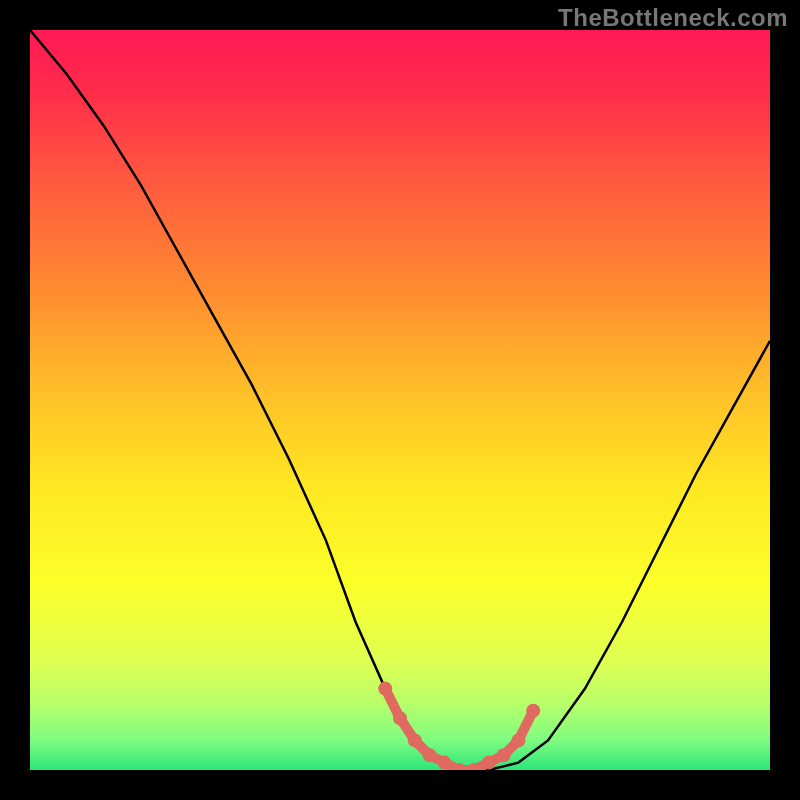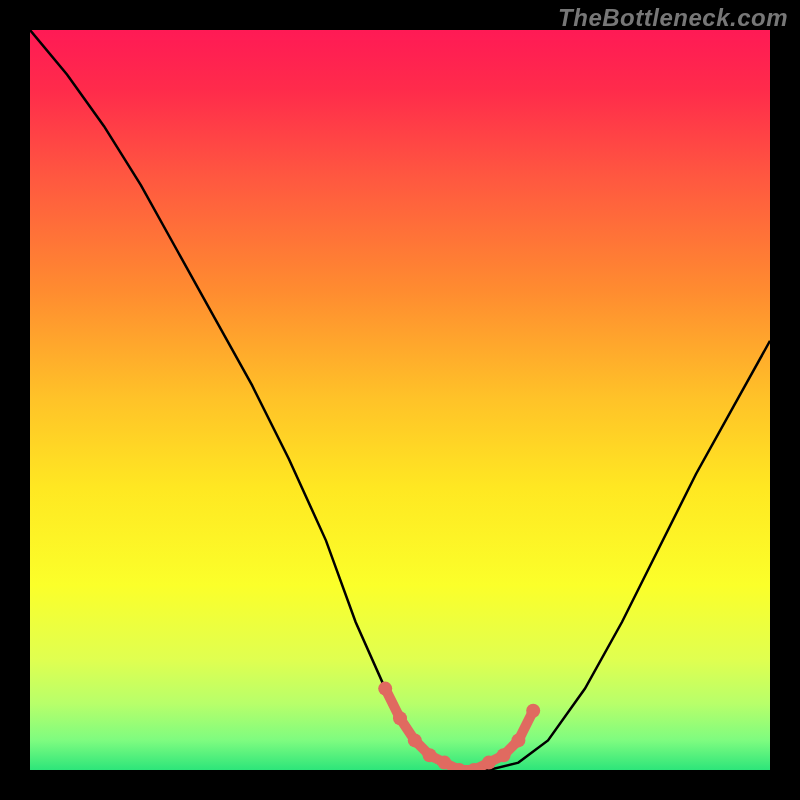--- a/index.html
+++ b/index.html
@@ -42,21 +42,20 @@
   }
   .watermark {
     position: absolute;
     top: 4px;
     right: 12px;
     font-family: Arial, Helvetica, sans-serif;
     font-size: 24px;
     font-weight: bold;
     color: #777;
     letter-spacing: 0.5px;
-    font-style: italic;
   }
 </style>
 </head>
 <body>
 
 <div class="frame">
   <div class="watermark">TheBottleneck.com</div>
   <div class="plot">
     <svg class="gradient" viewBox="0 0 740 740" preserveAspectRatio="none">
       <defs>

